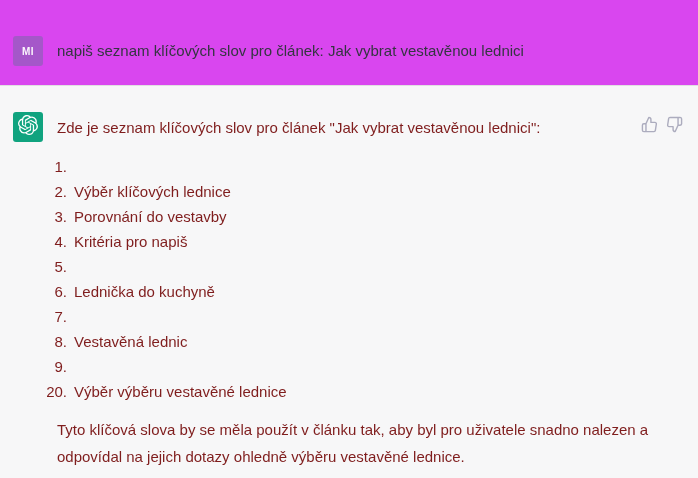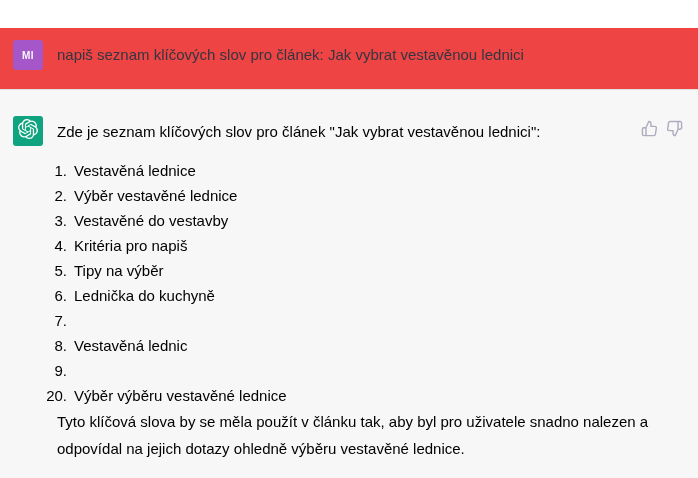--- a/index.html
+++ b/index.html
@@ -5,50 +5,50 @@
   * { margin:0; padding:0; box-sizing:border-box; }
   html,body { background:#ffffff; }
   body {
     width:698px; height:478px; overflow:hidden;
     font-family:"Liberation Sans", sans-serif;
     -webkit-font-smoothing:antialiased;
   }
   .chat { width:698px; height:478px; display:flex; flex-direction:column; }
 
   .msg { display:flex; align-items:flex-start; }
-  .msg.user { background:#ef4444; padding:12px 16px 19px 13px;margin-top:28px; }
+  .msg.user { background:#d946ef; padding:36px 16px 19px 13px; }
   .msg.assistant {
     background:#f7f7f8;
     border-top:1px solid rgba(0,0,0,0.09);
     padding:26px 16px 16px 13px;
     flex:1; position:relative;
   }
 
   .avatar {
     width:30px; height:30px; border-radius:3px; flex:none;
     display:flex; align-items:center; justify-content:center;
   }
   .user-avatar {
     background:#a557c9; color:rgba(255,255,255,0.95);
     font-size:10px; font-weight:600; letter-spacing:0.4px;
   }
   .bot-avatar { background:#10a37f; }
   .bot-avatar svg { width:20px; height:20px; fill:#ffffff; }
 
   .content {
     margin-left:14px; padding-top:2px; flex:1;
-    font-size:15px; color:#000000; line-height:27px;
+    font-size:15px; color:#7f1d1d; line-height:27px;
   }
   .user .content { color:#343541; line-height:28px; padding-top:1px; padding-right:40px; }
 
   ol.keywords { list-style:none; margin:13px 0 0 -12px; }
   ol.keywords li { display:flex; line-height:25px; }
   .li-num { width:22px; text-align:right; margin-right:7px; flex:none; }
 
-  .outro { max-width:614px; }
+  .outro { margin-top:12px; max-width:614px; }
 
   .feedback {
     position:absolute; top:30px; right:15px;
     display:flex; gap:8px; color:#acacbe;
   }
   .fb-btn {
     background:none; border:none; color:inherit; padding:0;
     width:17px; height:17px; cursor:pointer;
   }
   .fb-btn svg {
@@ -79,37 +79,35 @@
           </svg>
       </span>
     </div>
 
     <div class="content">
       <p class="intro">Zde je seznam klíčových slov pro článek "Jak vybrat vestavěnou lednici":</p>
 
       <ol class="keywords">
         <li>
             <span class="li-num">1.</span>
-            <span>Vestavěná lednice</span>
           </li>
         <li>
             <span class="li-num">2.</span>
-            <span>Výběr vestavěné lednice</span>
+            <span>Výběr klíčových lednice</span>
           </li>
         <li>
             <span class="li-num">3.</span>
-            <span>Vestavěné do vestavby</span>
+            <span>Porovnání do vestavby</span>
           </li>
         <li>
             <span class="li-num">4.</span>
             <span>Kritéria pro napiš</span>
           </li>
         <li>
             <span class="li-num">5.</span>
-            <span>Tipy na výběr</span>
           </li>
         <li>
             <span class="li-num">6.</span>
             <span>Lednička do kuchyně</span>
           </li>
         <li>
             <span class="li-num">7.</span>
           </li>
         <li>
             <span class="li-num">8.</span>

